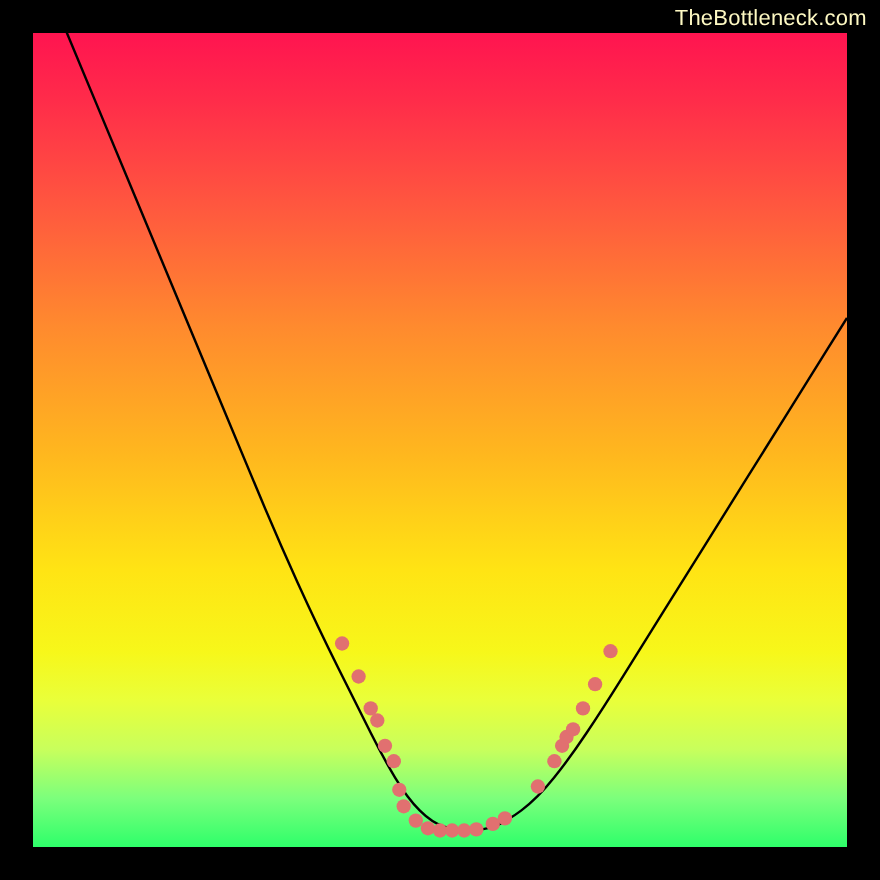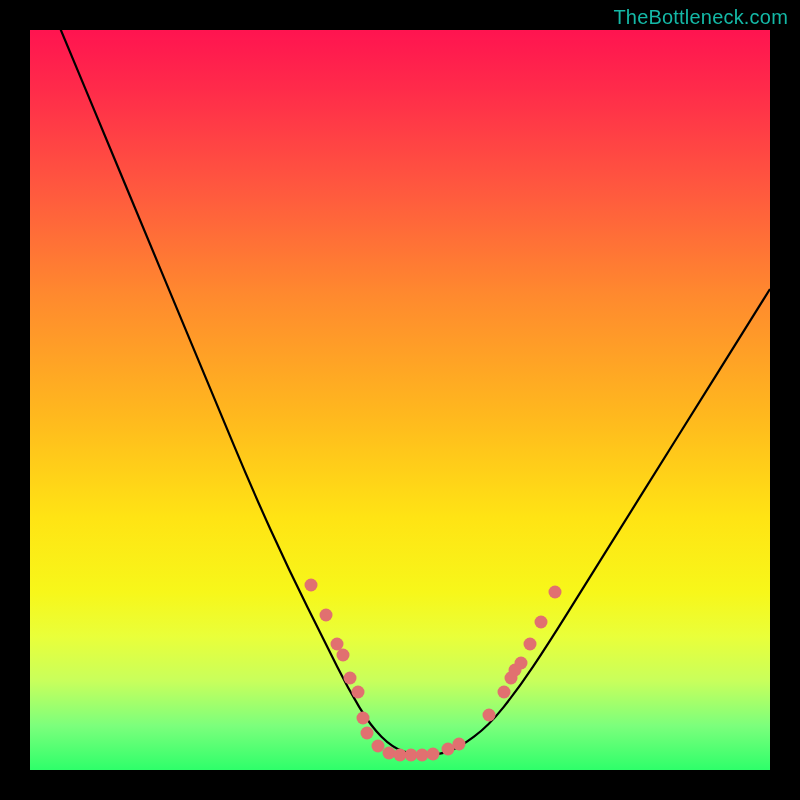--- a/index.html
+++ b/index.html
@@ -38,21 +38,21 @@
     );
   }
   .curve {
     position: absolute;
     inset: 0;
   }
   .watermark {
     position: absolute;
     top: 6px;
     right: 12px;
-    color: #14b8a6;
+    color: #fef9c3;
     font-size: 20px;
     letter-spacing: 0.2px;
     user-select: none;
   }
   .dot {
     position: absolute;
     width: 13px;
     height: 13px;
     border-radius: 50%;
     background: #e17070;

